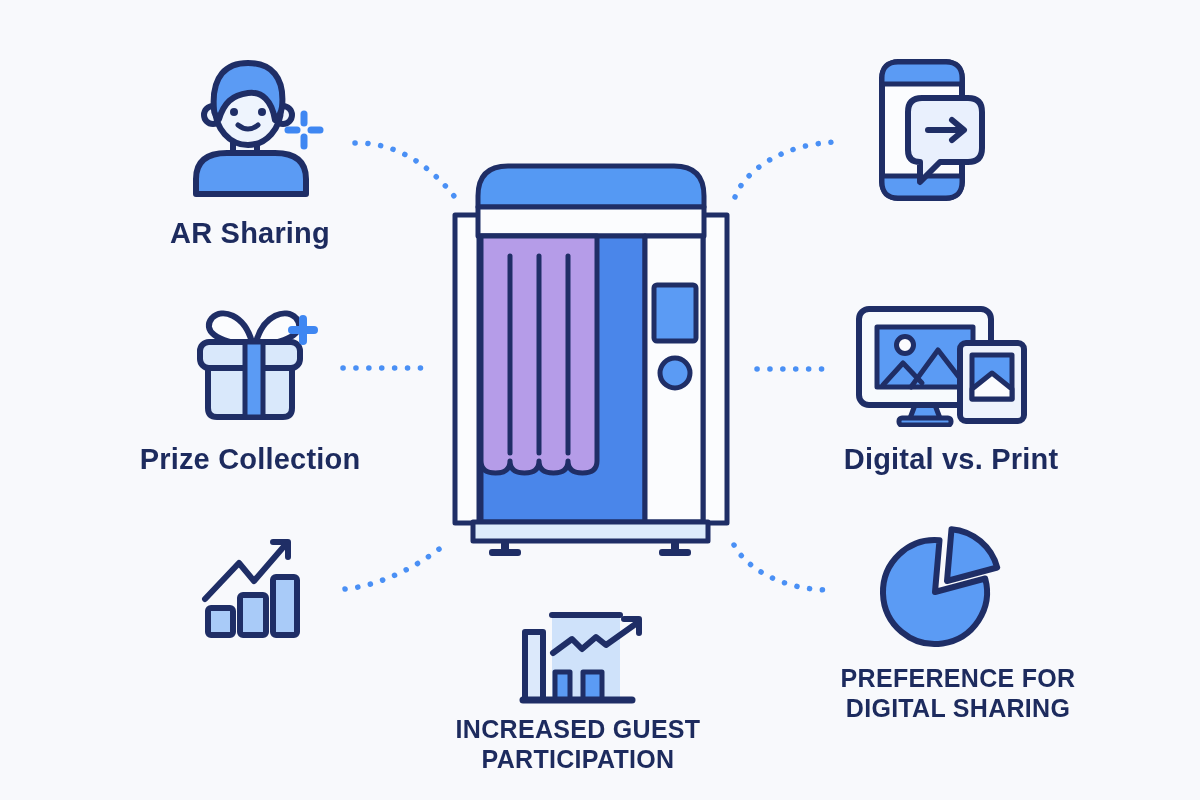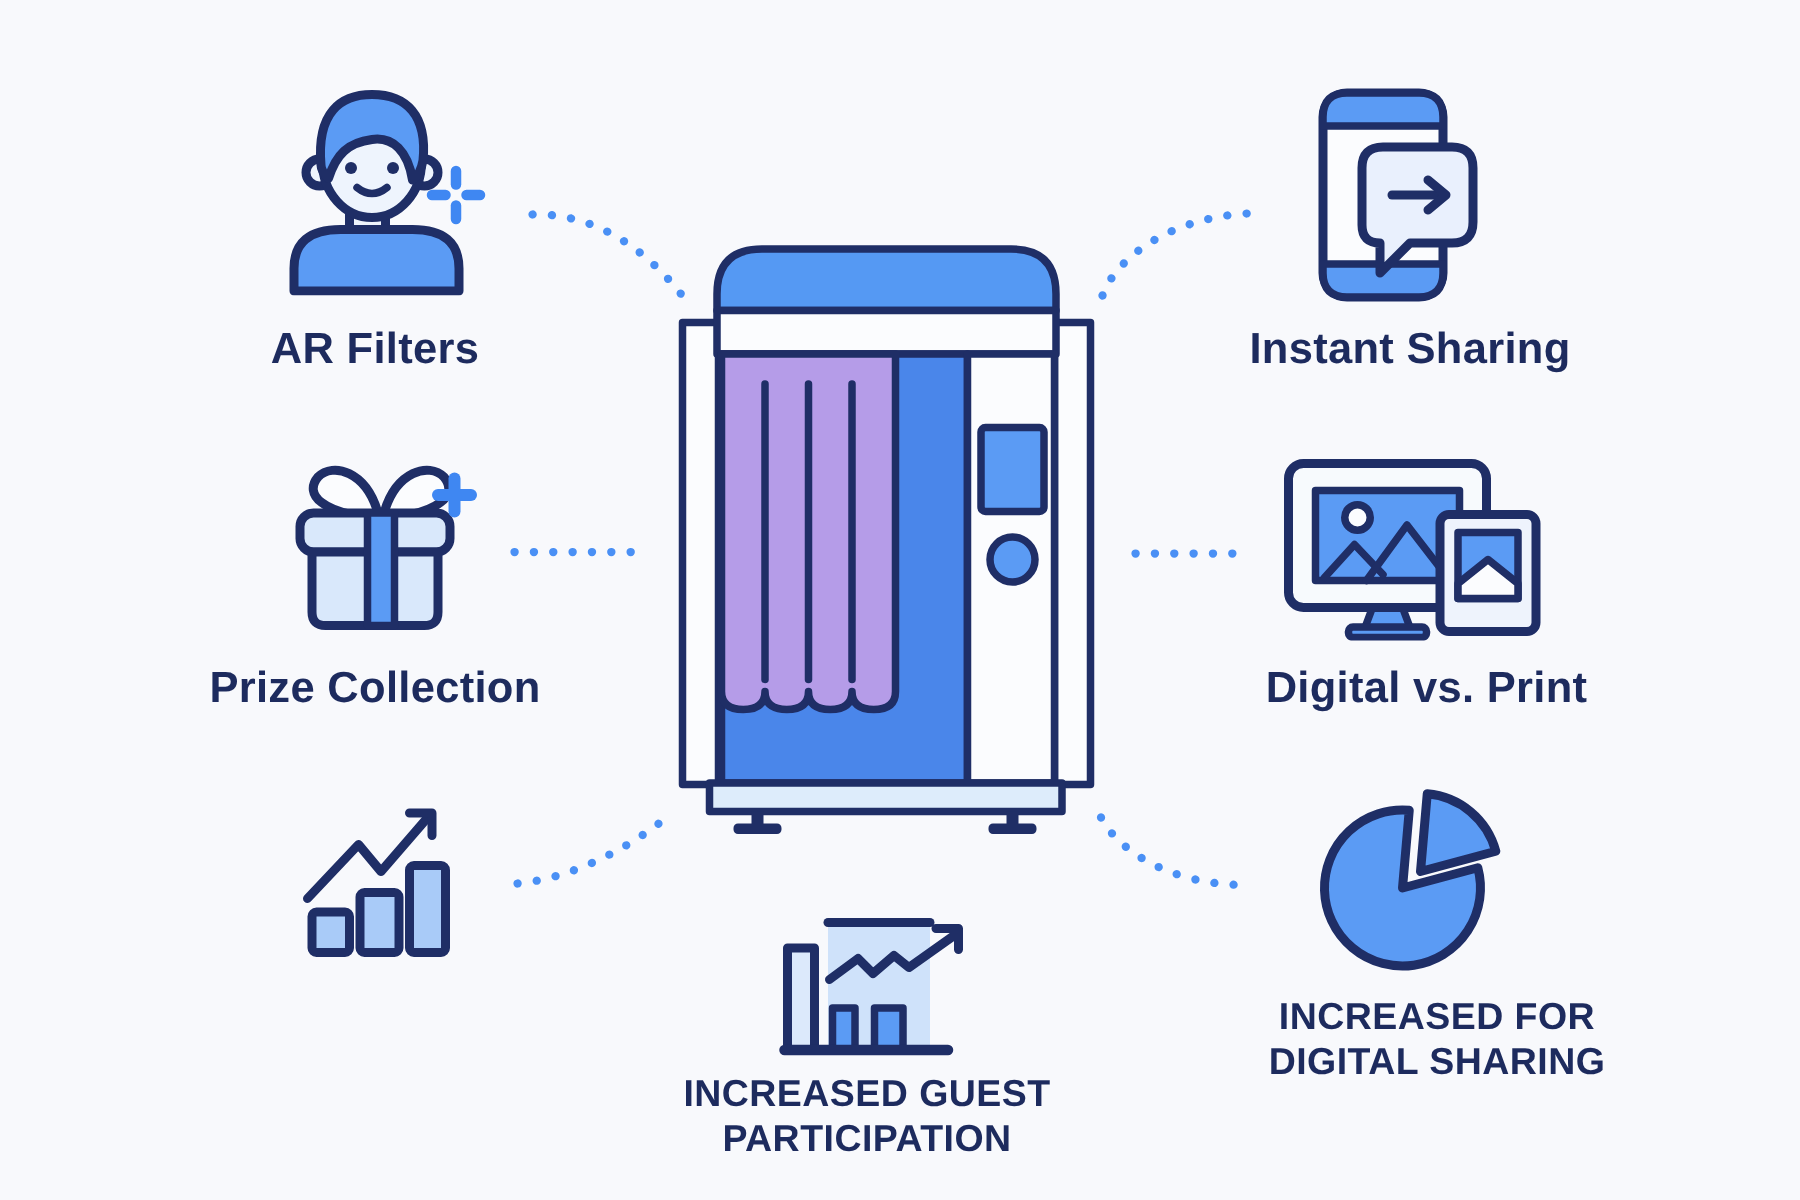--- a/index.html
+++ b/index.html
@@ -86,35 +86,34 @@
         <circle cx="79" cy="57" r="4"></circle>
     </g>
     <path d="M55,70 Q65,78 75,70" fill="none" stroke="#1f2e66" stroke-width="5" stroke-linecap="round"></path>
     <g stroke="#3f87f2" stroke-width="7" stroke-linecap="round">
       <path d="M121,59 V68"></path>
         <path d="M105,75 H114"></path>
         <path d="M128,75 H137"></path>
         <path d="M121,82 V91"></path>
     </g>
   </svg>
-  <div class="label" style="left:250px;top:217px">AR Filters</div>
+  <div class="label" style="left:250px;top:217px">AR Sharing</div>
 
   <svg class="abs" style="left:868px;top:56px" width="124" height="148" viewBox="0 0 124 148">
     <g stroke="#1f2e66" stroke-linejoin="round">
       <rect x="14" y="6" width="80" height="136" rx="16" fill="#fbfcfe" stroke-width="6"></rect>
       <path d="M30,6 H78 Q94,6 94,22 V28 H14 V22 Q14,6 30,6 Z" fill="#5b9bf4" stroke-width="5"></path>
       <path d="M14,120 H94 V126 Q94,142 78,142 H30 Q14,142 14,126 Z" fill="#5b9bf4" stroke-width="5"></path>
       <path d="M54,42 H100 Q114,42 114,56 V92 Q114,106 100,106 H72 L52,126 V106 Q40,106 40,94 V56 Q40,42 54,42 Z" fill="#e9f0fd" stroke-width="6"></path>
     </g>
     <g fill="none" stroke="#1f2e66" stroke-width="6" stroke-linecap="round" stroke-linejoin="round">
       <path d="M60,74 H94"></path>
         <path d="M84,64 L96,74 L84,84"></path>
     </g>
   </svg>
-  <div class="label" style="left:940px;top:217px">Instant Sharing</div>
 
   <svg class="abs" style="left:188px;top:298px" width="135" height="125" viewBox="0 0 135 125">
     <g stroke="#1f2e66" stroke-width="6" stroke-linejoin="round">
       <path d="M64,44 C56,16 34,10 24,20 C14,32 28,44 60,47 Z" fill="#fbfcfe"></path>
       <path d="M68,44 C76,16 98,10 108,20 C118,32 104,44 72,47 Z" fill="#fbfcfe"></path>
       <rect x="12" y="44" width="100" height="26" rx="9" fill="#d9e8fb"></rect>
       <path d="M20,70 H104 V110 Q104,119 95,119 H29 Q20,119 20,110 Z" fill="#d9e8fb"></path>
       <rect x="57" y="44" width="18" height="75" fill="#5b9bf4" stroke-width="5"></rect>
     </g>
     <g stroke="#3f87f2" stroke-width="8" stroke-linecap="round">
@@ -167,15 +166,15 @@
     <path d="M8,90 H117" stroke="#1f2e66" stroke-width="7" stroke-linecap="round"></path>
   </svg>
   <div class="label-caps" style="left:578px;top:714px;width:280px">INCREASED GUEST PARTICIPATION</div>
 
   <svg class="abs" style="left:878px;top:526px" width="128" height="125" viewBox="0 0 128 125">
     <g stroke="#1f2e66" stroke-width="6" stroke-linejoin="round" fill="#5b9bf4">
       <path d="M57,66 L107.2,52.5 A52,52 0 1 1 61.5,14.2 Z"></path>
       <path d="M69,55 L73.5,3.2 A52,52 0 0 1 119.2,41.5 Z"></path>
     </g>
   </svg>
-  <div class="label-caps" style="left:958px;top:663px;width:260px">INCREASED FOR DIGITAL SHARING</div>
+  <div class="label-caps" style="left:958px;top:663px;width:260px">PREFERENCE FOR DIGITAL SHARING</div>
 
 </div>
 
 </body></html>

